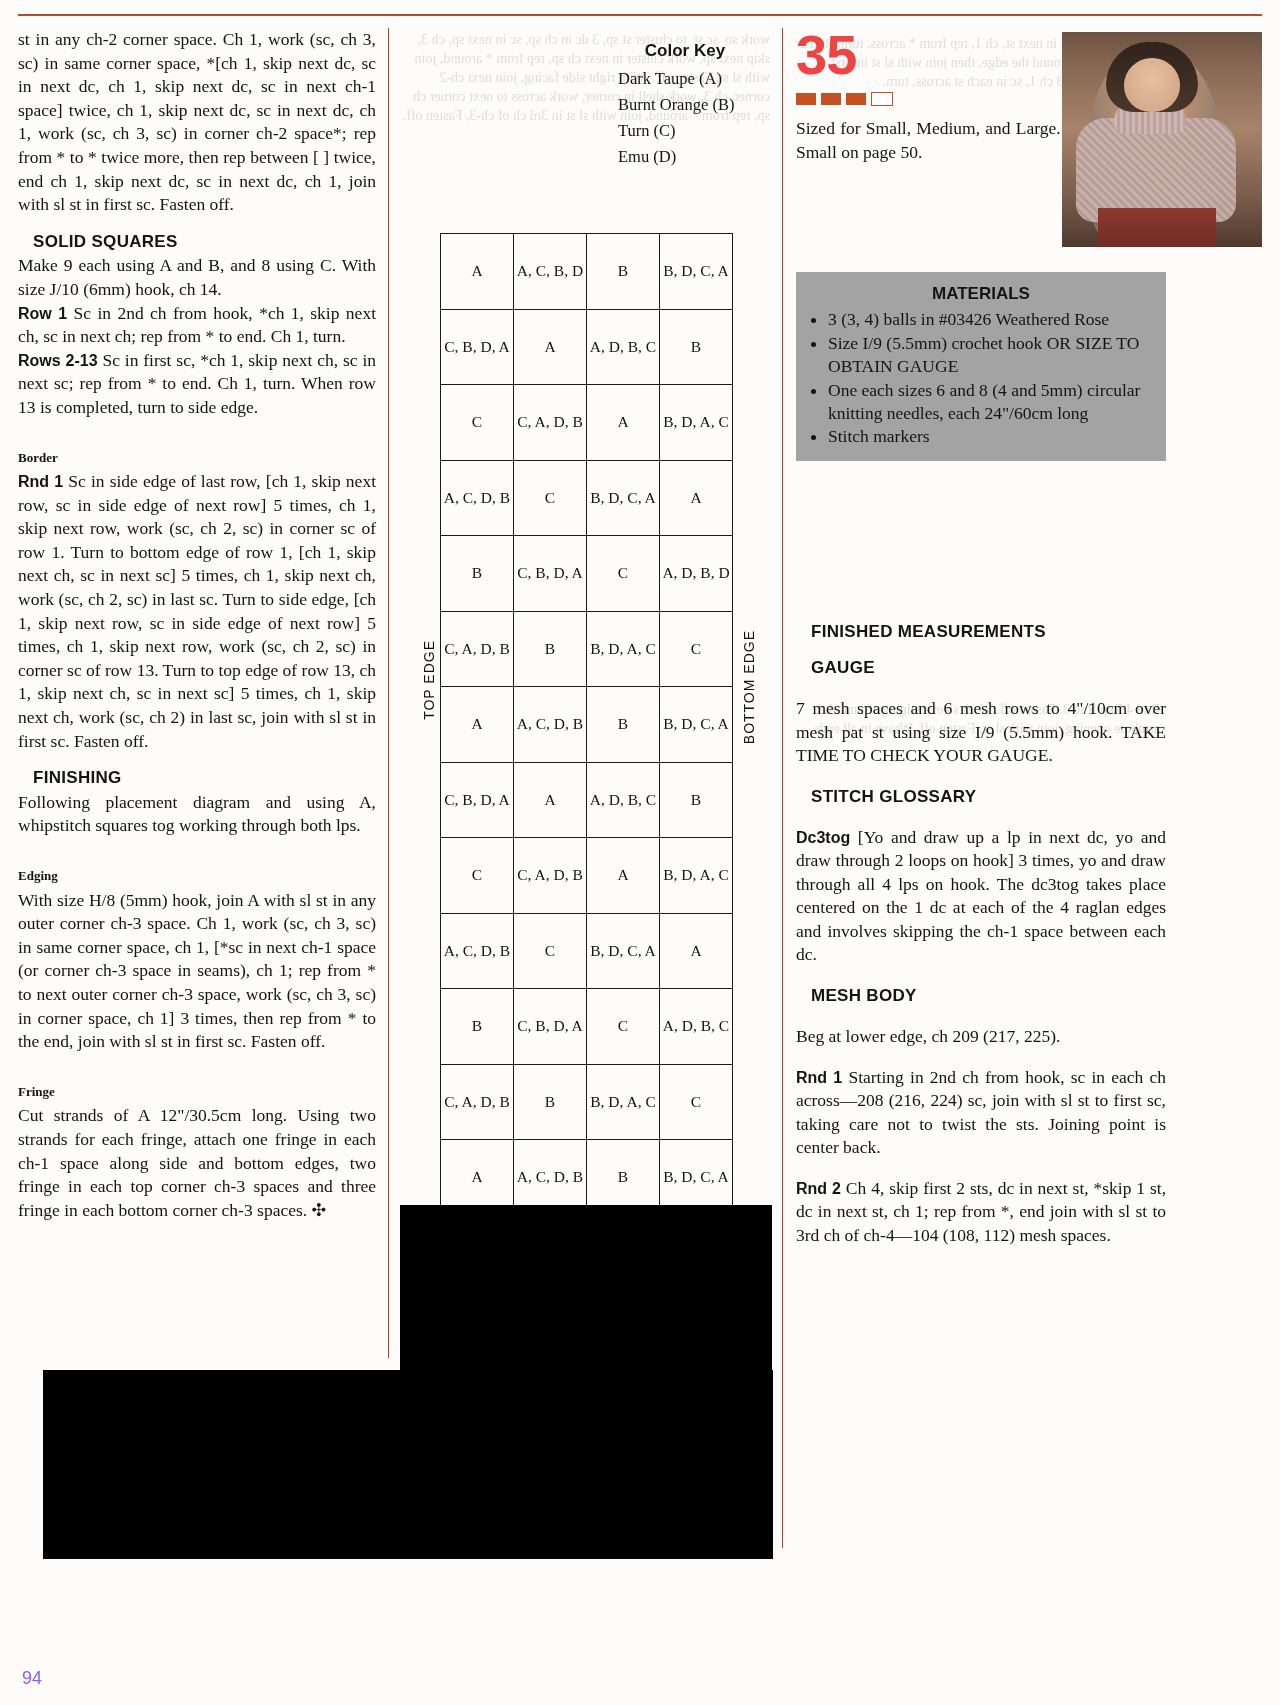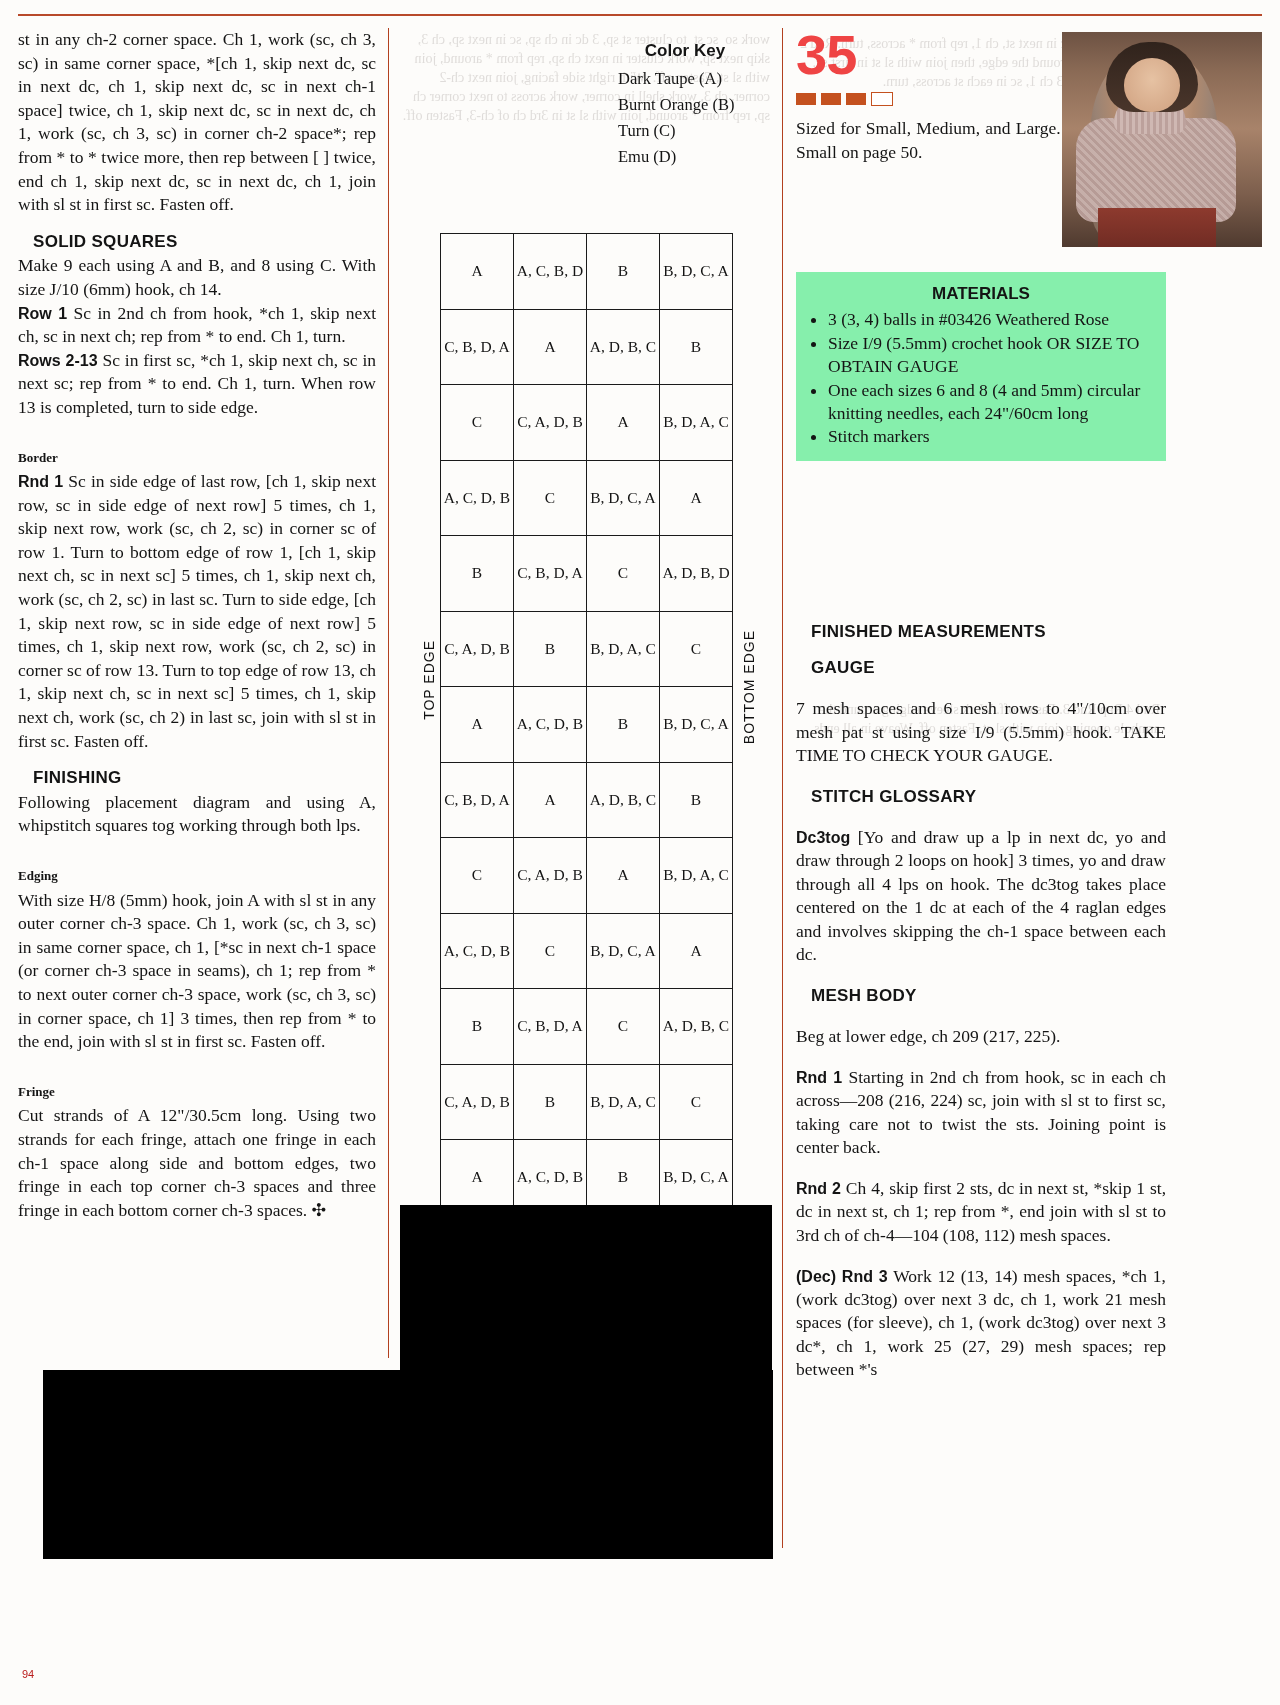--- a/index.html
+++ b/index.html
@@ -131,40 +131,40 @@
     position:absolute;left:62px;top:26px;width:56px;height:54px;
     background:radial-gradient(ellipse at 50% 40%,#e6c2a3,#cfa07f);
     border-radius:50% 50% 48% 48%;
   }
   .photo .skirt{
     position:absolute;left:36px;top:176px;width:118px;height:44px;
     background:linear-gradient(180deg,#8d3a2e,#6d2a22);
   }
   .materials{
     position:absolute;left:796px;top:272px;width:370px;
-    background:#86efac;
+    background:#a3a3a3;
     padding:10px 14px 12px 14px;
     box-sizing:border-box;
     font-size:17.5px;line-height:23.4px;
   }
   .materials .mtitle{
     font-family:"Liberation Sans", sans-serif;
     font-weight:bold;font-size:17px;text-align:center;margin-bottom:3px;
   }
   .materials ul{margin:2px 0 0 0;padding-left:18px;}
   .materials li{margin:0;}
   .col3b{
     position:absolute;left:796px;top:620px;width:370px;
     font-size:17.5px;line-height:23.4px;text-align:justify;
   }
   .col3b ul{margin:1px 0 4px 0;padding-left:18px;}
   .pageno{
     position:absolute;left:22px;top:1668px;
     font-family:"Liberation Sans", sans-serif;
-    font-size:11px;color:#b91c1c;
+    font-size:18px;color:#8b5cf6;
   }
   i{font-style:italic;}
 </style>
 </head>
 <body>
 
 <div class="page">
 
   <div class="rule-top"></div>
 
@@ -332,17 +332,16 @@
     <div class="h2">GAUGE</div>
     <p>7 mesh spaces and 6 mesh rows to 4"/10cm over mesh pat st using size I/9 (5.5mm) hook. TAKE TIME TO CHECK YOUR GAUGE.</p>
 
     <div class="h2">STITCH GLOSSARY</div>
     <p><span class="bd">Dc3tog</span><span> [Yo and draw up a lp in next dc, yo and draw through 2 loops on hook] 3 times, yo and draw through all 4 lps on hook. The dc3tog takes place centered on the 1 dc at each of the 4 raglan edges and involves skipping the ch-1 space between each dc.</span></p>
 
     <div class="h2">MESH BODY</div>
     <p>Beg at lower edge, ch 209 (217, 225).</p>
     <p><span class="bd">Rnd 1</span><span> Starting in 2nd ch from hook, sc in each ch across—208 (216, 224) sc, join with sl st to first sc, taking care not to twist the sts. Joining point is center back.</span></p>
     <p><span class="bd">Rnd 2</span><span> Ch 4, skip first 2 sts, dc in next st, *skip 1 st, dc in next st, ch 1; rep from *, end join with sl st to 3rd ch of ch-4—104 (108, 112) mesh spaces.</span></p>
-    <p><span class="bd">(Dec) Rnd 3</span><span> Work 12 (13, 14) mesh spaces, *ch 1, (work dc3tog) over next 3 dc, ch 1, work 21 mesh spaces (for sleeve), ch 1, (work dc3tog) over next 3 dc*, ch 1, work 25 (27, 29) mesh spaces; rep between *'s</span></p>
   </div>
 
   <div class="pageno">94</div>
 </div>
 
 </body></html>

